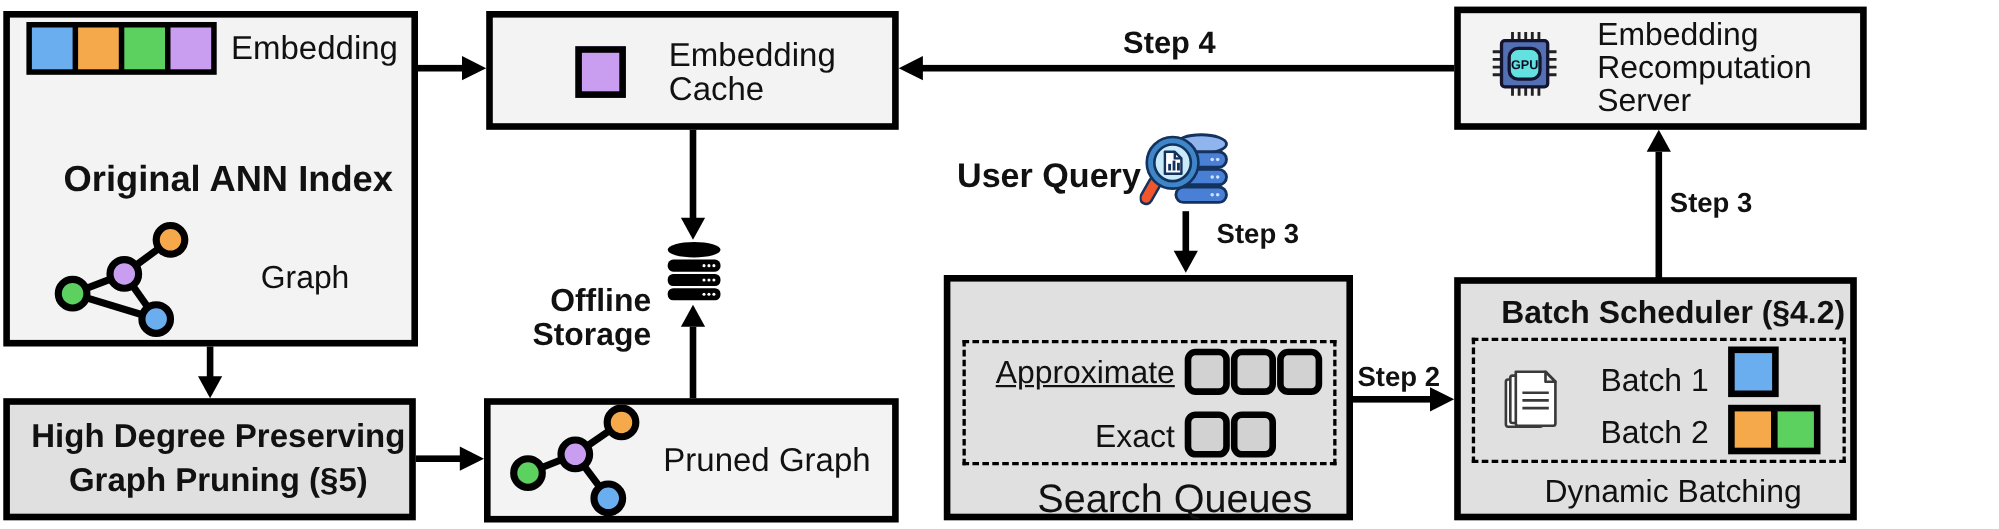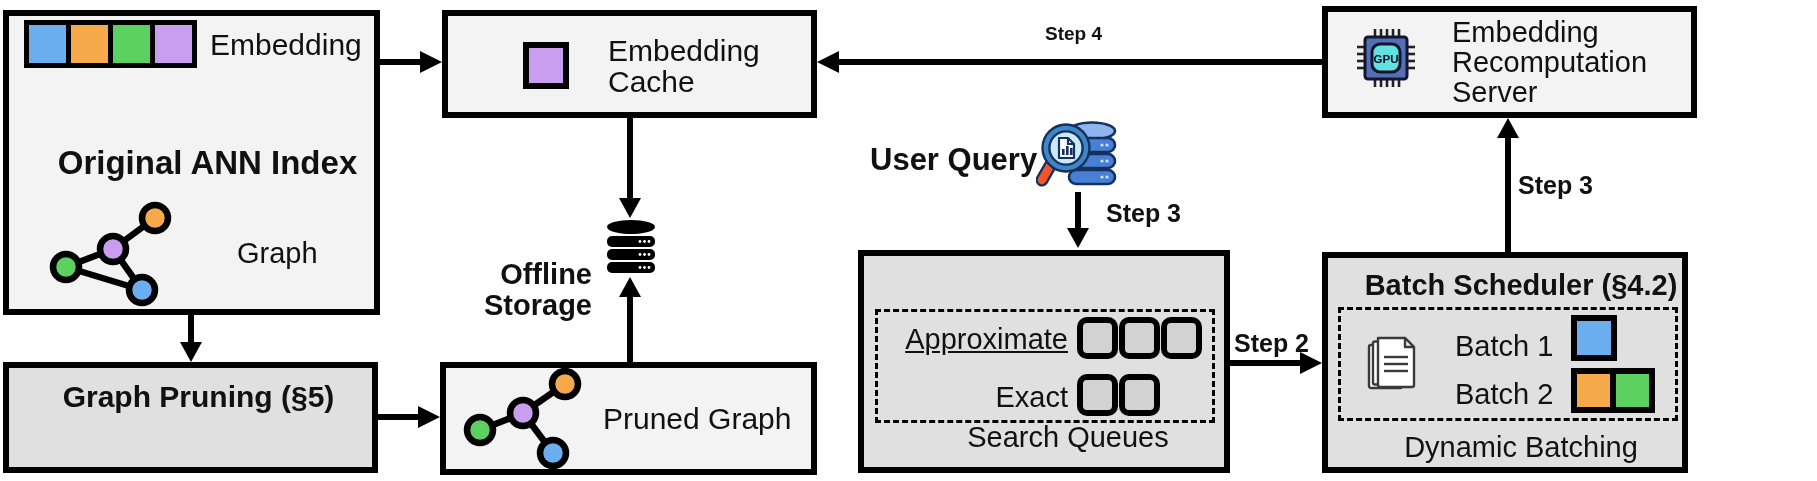--- a/index.html
+++ b/index.html
@@ -67,20 +67,21 @@
       <circle cx="109" cy="20" r="13" fill="var(--orange)"></circle>
       <circle cx="67" cy="51" r="13" fill="var(--purple)"></circle>
       <circle cx="20" cy="69" r="13" fill="var(--green)"></circle>
       <circle cx="96" cy="92" r="13" fill="var(--blue)"></circle>
     </g>
   </svg>
   <div class="txt" style="left:237px;top:237px;font-size:29px;">Graph</div>
 
   <div class="box gray" style="left:3px;top:362px;width:375px;height:111px;">
     <div class="center bold" style="margin-top:9px;font-size:30px;line-height:40px;">
+      <div>High Degree Preserving</div>
       <div>Graph Pruning (§5)</div>
     </div>
   </div>
 
   <div class="box light" style="left:442px;top:10px;width:375px;height:108px;"></div>
   <div class="icon-sq" style="left:523px;top:42px;"></div>
   <div class="txt" style="left:608px;top:35px;font-size:30px;line-height:31px;">
     <div>Embedding</div>
     <div>Cache</div>
   </div>
@@ -153,21 +154,21 @@
   <div class="q-row" style="left:1077px;top:317px;">
       <div class="q-sq"></div>
       <div class="q-sq"></div>
       <div class="q-sq"></div>
     </div>
   <div class="txt" style="left:885px;top:381px;width:183px;text-align:right;font-size:29px;">Exact</div>
   <div class="q-row" style="left:1077px;top:374px;">
       <div class="q-sq"></div>
       <div class="q-sq"></div>
     </div>
-  <div class="txt center" style="left:858px;top:421px;width:388px;font-size:29px;">Search Queues</div>
+  <div class="txt center" style="left:858px;top:432px;width:388px;font-size:36px;">Search Queues</div>
 
   <div class="box gray" style="left:1322px;top:252px;width:366px;height:221px;"></div>
   <div class="txt bold center" style="left:1322px;top:269px;width:366px;font-size:29px;">Batch Scheduler (§4.2)</div>
   <div class="dashed" style="left:1338px;top:307px;width:340px;height:114px;"></div>
   <svg style="left:1365px;top:333px;" width="56" height="60" viewBox="0 0 56 60">
     <g fill="#fff" stroke="#3a3a3a" stroke-width="2.4" stroke-linejoin="round">
       <rect x="4" y="12" width="33" height="43" rx="2"></rect>
       <rect x="8" y="8.5" width="33" height="43" rx="2"></rect>
       <path d="M13 5 h27 l9 9 v38 a2 2 0 0 1 -2 2 h-32 a2 2 0 0 1 -2 -2 z"></path>
       <path d="M40 5 v9 h9 z" fill="#efefef"></path>
@@ -243,15 +244,15 @@
   <div class="hline" style="left:1230px;top:360px;width:72px;"></div>
   <div class="ah ah-right" style="left:1300px;top:352px;"></div>
   <div class="txt bold" style="left:1234px;top:329px;font-size:25px;">Step 2</div>
 
   <div class="vline" style="left:1505px;top:138px;height:115px;"></div>
   <div class="ah ah-up" style="left:1497px;top:118px;"></div>
   <div class="txt bold" style="left:1518px;top:171px;font-size:25px;">Step 3</div>
 
   <div class="hline" style="left:838px;top:59px;width:484px;"></div>
   <div class="ah ah-left" style="left:817px;top:51px;"></div>
-  <div class="txt bold" style="left:1045px;top:23px;font-size:19px;">Step 4</div>
+  <div class="txt bold" style="left:1021px;top:23px;font-size:28px;">Step 4</div>
 
 </div>
 
 </body></html>

